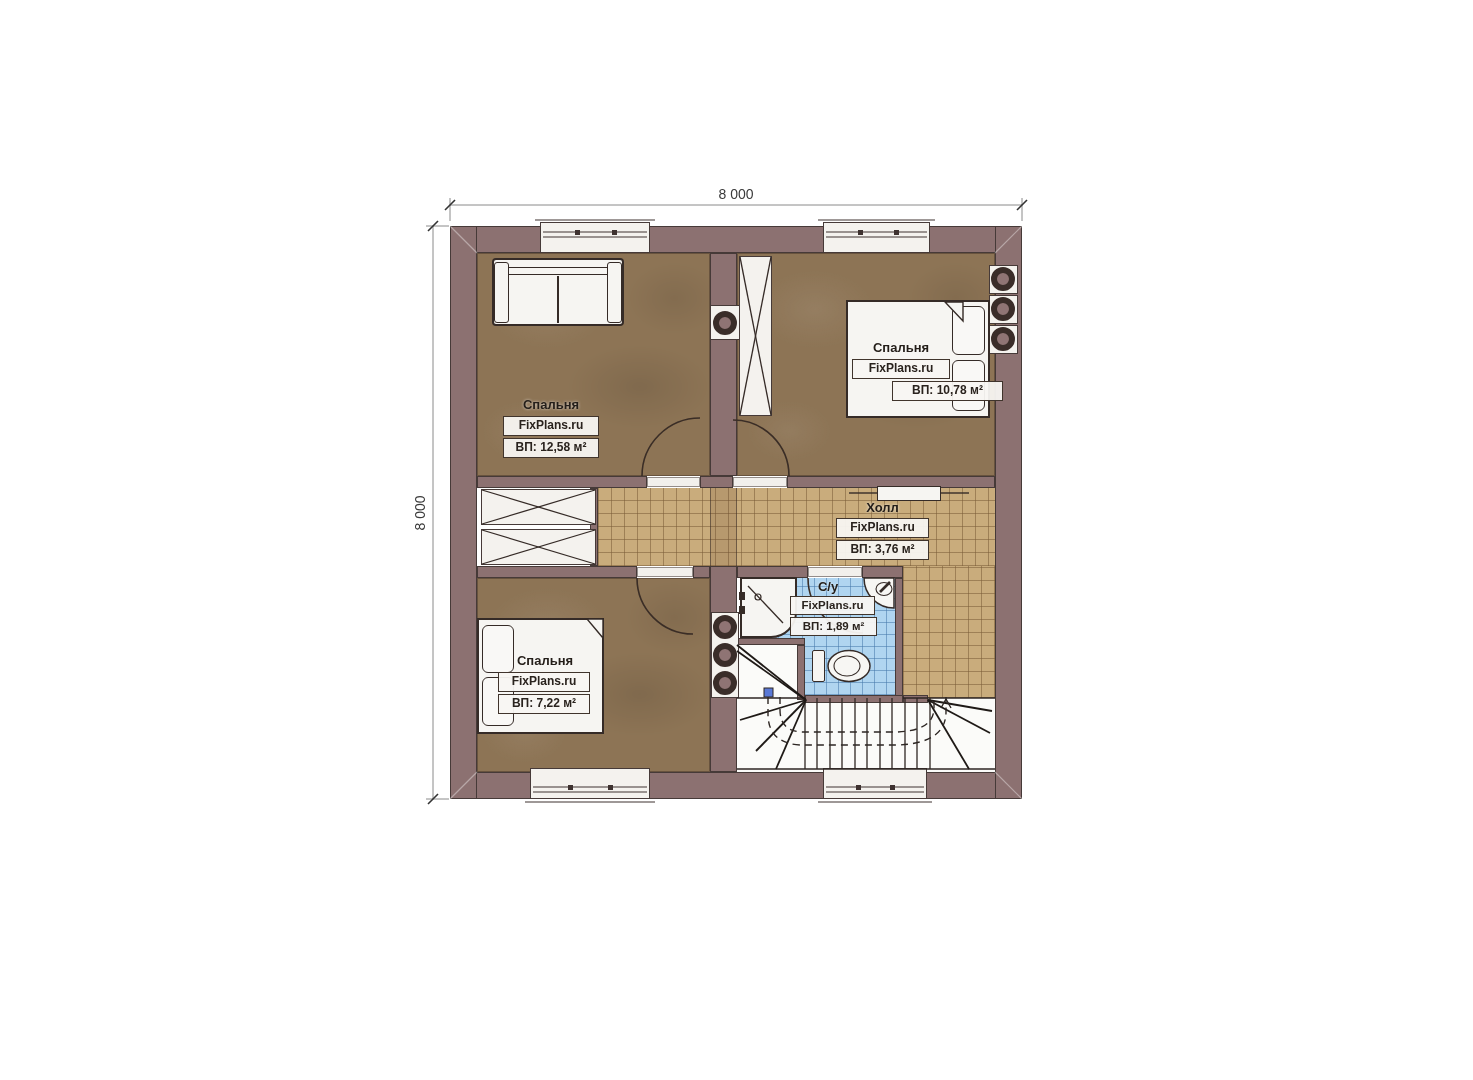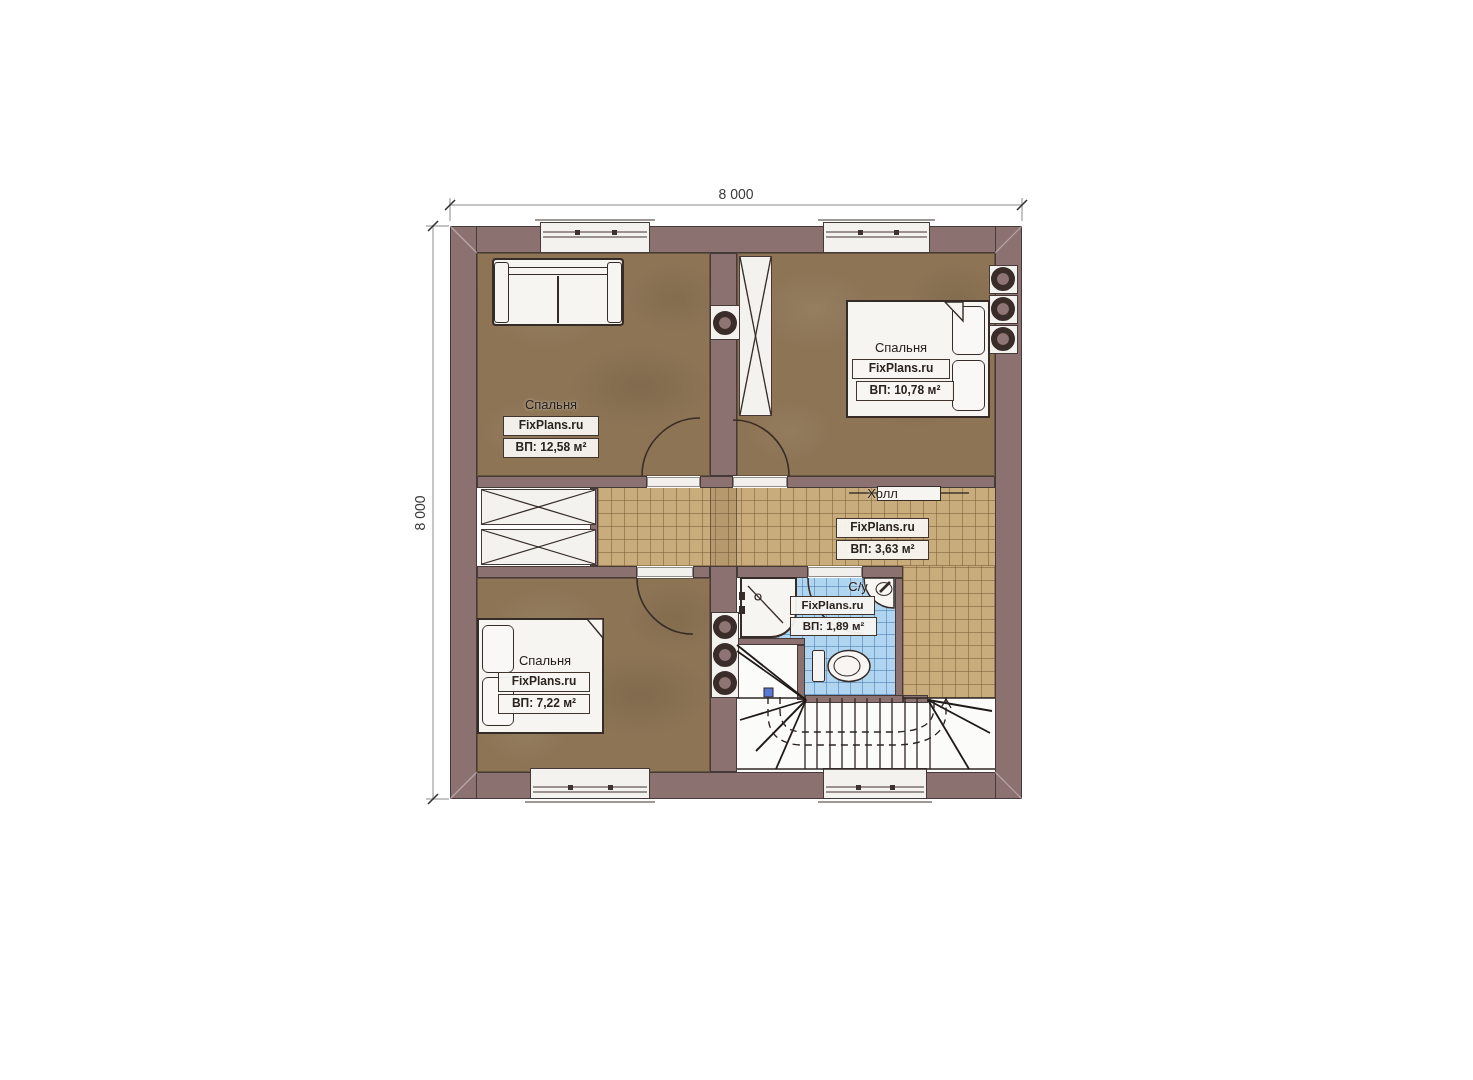--- a/index.html
+++ b/index.html
@@ -22,21 +22,21 @@
     background-image:
       repeating-linear-gradient(0deg, rgba(70,120,170,.55) 0 1px, transparent 1px 12px),
       repeating-linear-gradient(90deg, rgba(70,120,170,.55) 0 1px, transparent 1px 12px);}
   .white-area{background:#FBFBF9;}
   .niche{background:#F4F2EE;border:1px solid #463A38;}
   .thresh{background:#F2F0EC;border:1px solid rgba(70,58,56,.55);}
   .flue{width:24px;height:24px;border-radius:50%;border:6px solid #3A2D29;background:#8F7474;}
   .furn{background:#F6F5F2;border:2px solid #352B27;}
   .furn-thin{background:#F6F5F2;border:1.5px solid #352B27;}
   .shade{background:rgba(92,62,42,.17);border-left:1px solid rgba(62,48,40,.6);border-right:1px solid rgba(62,48,40,.6);}
-  .rname{font-size:13px;font-weight:normal;color:#241E19;text-align:center;height:15px;line-height:15px;
+  .rname{font-size:13px;font-weight:bold;color:#241E19;text-align:center;height:15px;line-height:15px;
          text-shadow:0 0 3px rgba(255,255,255,.7);}
   .tag{background:rgba(248,246,242,.95);border:1.5px solid #40342C;color:#2A231E;font-weight:600;
        font-size:12px;height:20px;line-height:17px;text-align:center;white-space:nowrap;}
   .tag.small{font-size:11.5px;height:19px;line-height:16px;}
   .dim{font-size:14px;color:#3A3A3A;text-align:center;}
   svg{pointer-events:none;}
 </style>
 </head>
 <body>
 
@@ -252,27 +252,27 @@
       <line x1="428" y1="804" x2="438" y2="794"></line>
     </g>
   </svg>
 
   <div class="rname" style="left:503px;top:397px;width:96px">Спальня</div>
   <div class="tag" style="left:503px;top:416px;width:96px">FixPlans.ru</div>
   <div class="tag" style="left:503px;top:438px;width:96px">ВП: 12,58 м²</div>
 
   <div class="rname" style="left:852px;top:340px;width:98px">Спальня</div>
   <div class="tag" style="left:852px;top:359px;width:98px">FixPlans.ru</div>
-  <div class="tag" style="left:856px;top:381px;width:98px">ВП: 10,78 м²</div>
-
-  <div class="rname" style="left:836px;top:486px;width:93px">Холл</div>
+  <div class="tag" style="left:892px;top:381px;width:111px">ВП: 10,78 м²</div>
+
+  <div class="rname" style="left:836px;top:500px;width:93px">Холл</div>
   <div class="tag" style="left:836px;top:518px;width:93px">FixPlans.ru</div>
-  <div class="tag" style="left:836px;top:540px;width:93px">ВП: 3,63 м²</div>
-
-  <div class="rname" style="left:831px;top:579px;width:54px">С/у</div>
+  <div class="tag" style="left:836px;top:540px;width:93px">ВП: 3,76 м²</div>
+
+  <div class="rname" style="left:801px;top:579px;width:54px">С/у</div>
   <div class="tag small" style="left:790px;top:596px;width:85px">FixPlans.ru</div>
   <div class="tag small" style="left:790px;top:617px;width:87px">ВП: 1,89 м²</div>
 
   <div class="rname" style="left:501px;top:653px;width:88px">Спальня</div>
   <div class="tag" style="left:498px;top:672px;width:92px">FixPlans.ru</div>
   <div class="tag" style="left:498px;top:694px;width:92px">ВП: 7,22 м²</div>
 
   <div class="dim" style="left:450px;top:186px;width:572px">8 000</div>
   <div class="dim" style="left:390px;top:505px;width:60px;transform:rotate(-90deg)">8 000</div>
 

